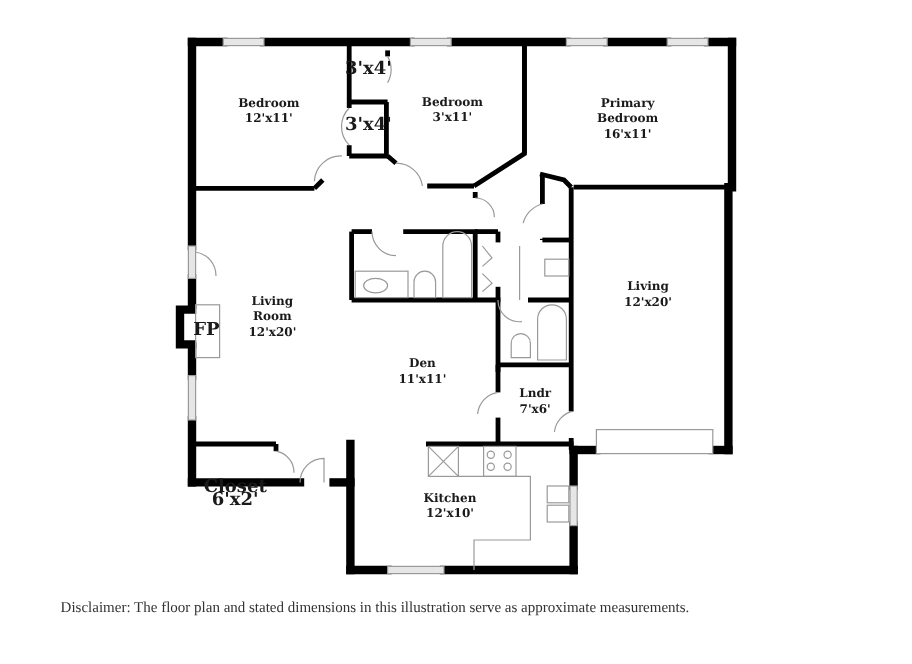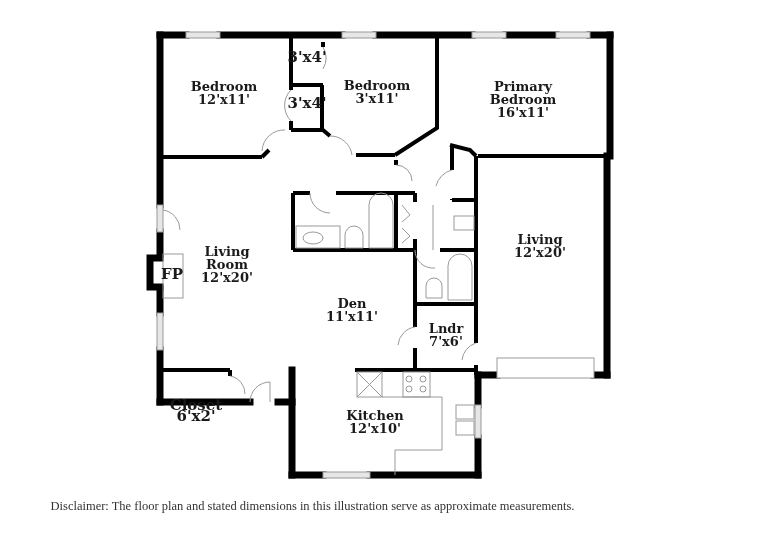--- a/index.html
+++ b/index.html
@@ -1,18 +1,18 @@
 <!DOCTYPE html>
 <html><head>
   <meta charset="utf-8">
   <style>
     html, body { margin:0; padding:0; background:#ffffff; }
     body { width:760px; height:553px; position:relative; overflow:hidden; font-family:"DejaVu Serif", "Liberation Serif", serif; }
     #plan { position:absolute; left:0; top:0; width:760px; height:553px; }
-    .lbl { position:absolute; text-align:center; color:#1a1a1a; font-family:"DejaVu Serif", "Liberation Serif", serif; font-weight:bold; font-size:13px; line-height:13px; transform:translateX(-50%); white-space:nowrap; }
+    .lbl { position:absolute; text-align:center; color:#1a1a1a; font-family:"DejaVu Serif", "Liberation Serif", serif; font-weight:bold; font-size:10px; line-height:13px; transform:translateX(-50%); white-space:nowrap; }
     .lbl span { display:block; }
     .lbl.small { font-size:15px; line-height:11px; }
     .disclaimer { position:absolute; left:0; width:625px; text-align:center; font-family:"Liberation Serif", "DejaVu Serif", serif; font-size:12.5px; line-height:15px; color:#333; }
   </style>
 </head>
 <body>
 
 <svg id="plan" viewBox="0 0 760 553" xmlns="http://www.w3.org/2000/svg">
   <g stroke="#000" stroke-width="7" fill="none" stroke-linecap="square">
 

